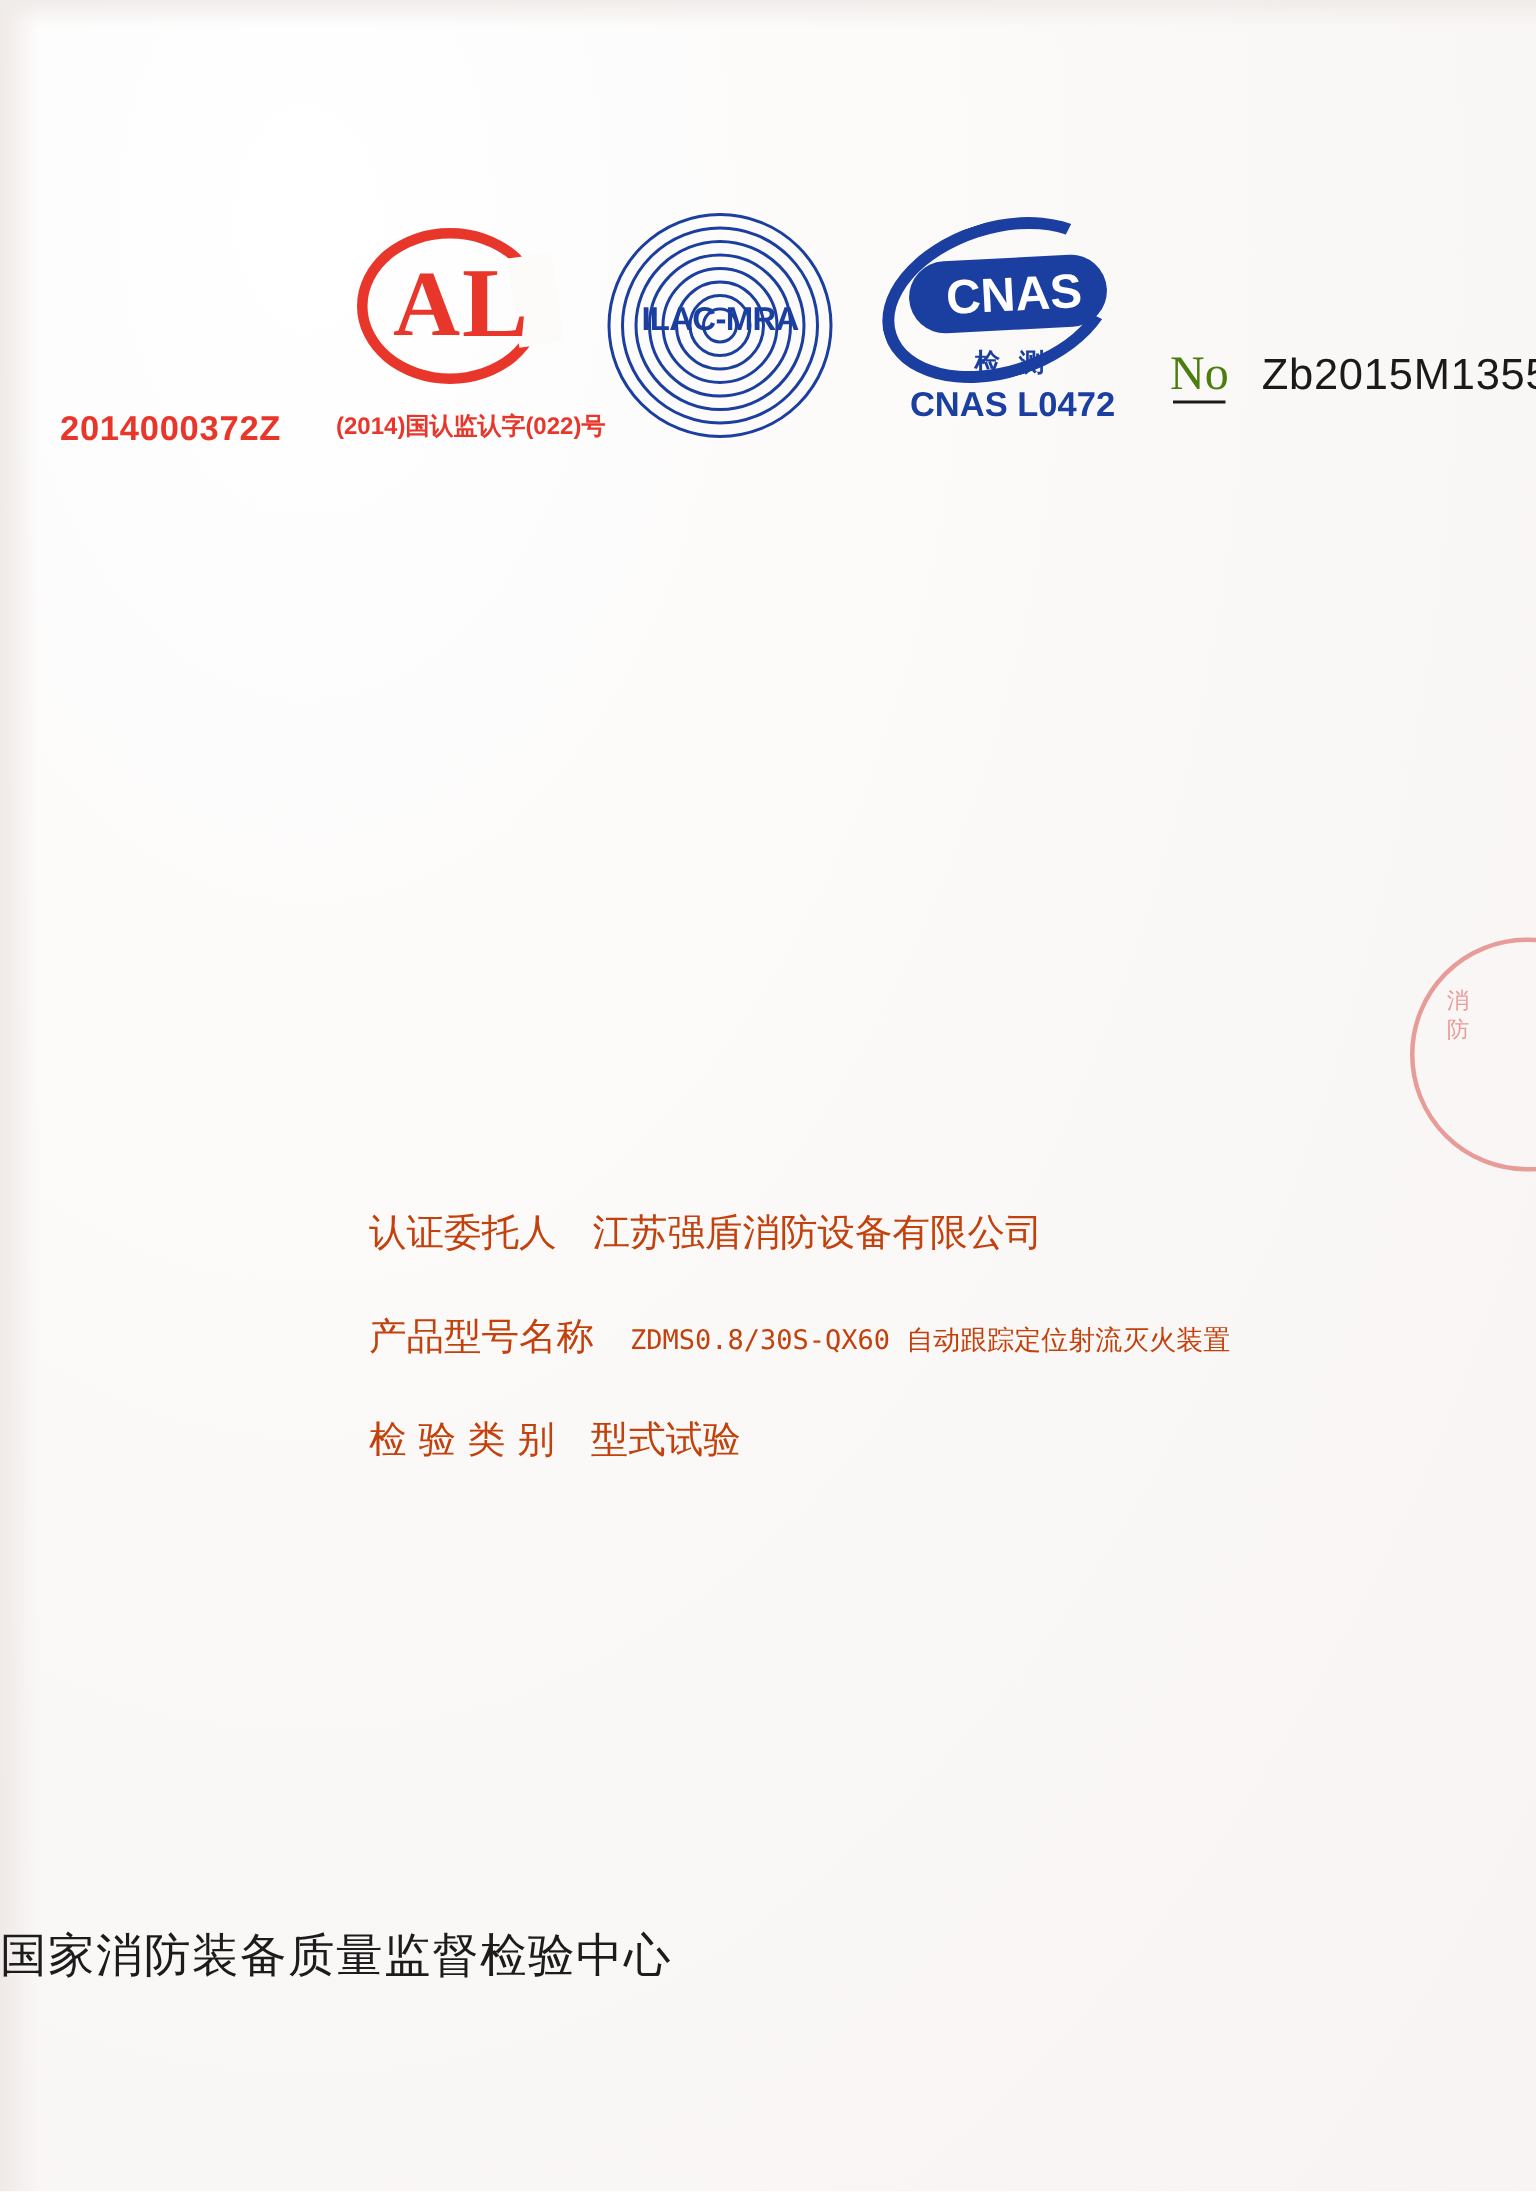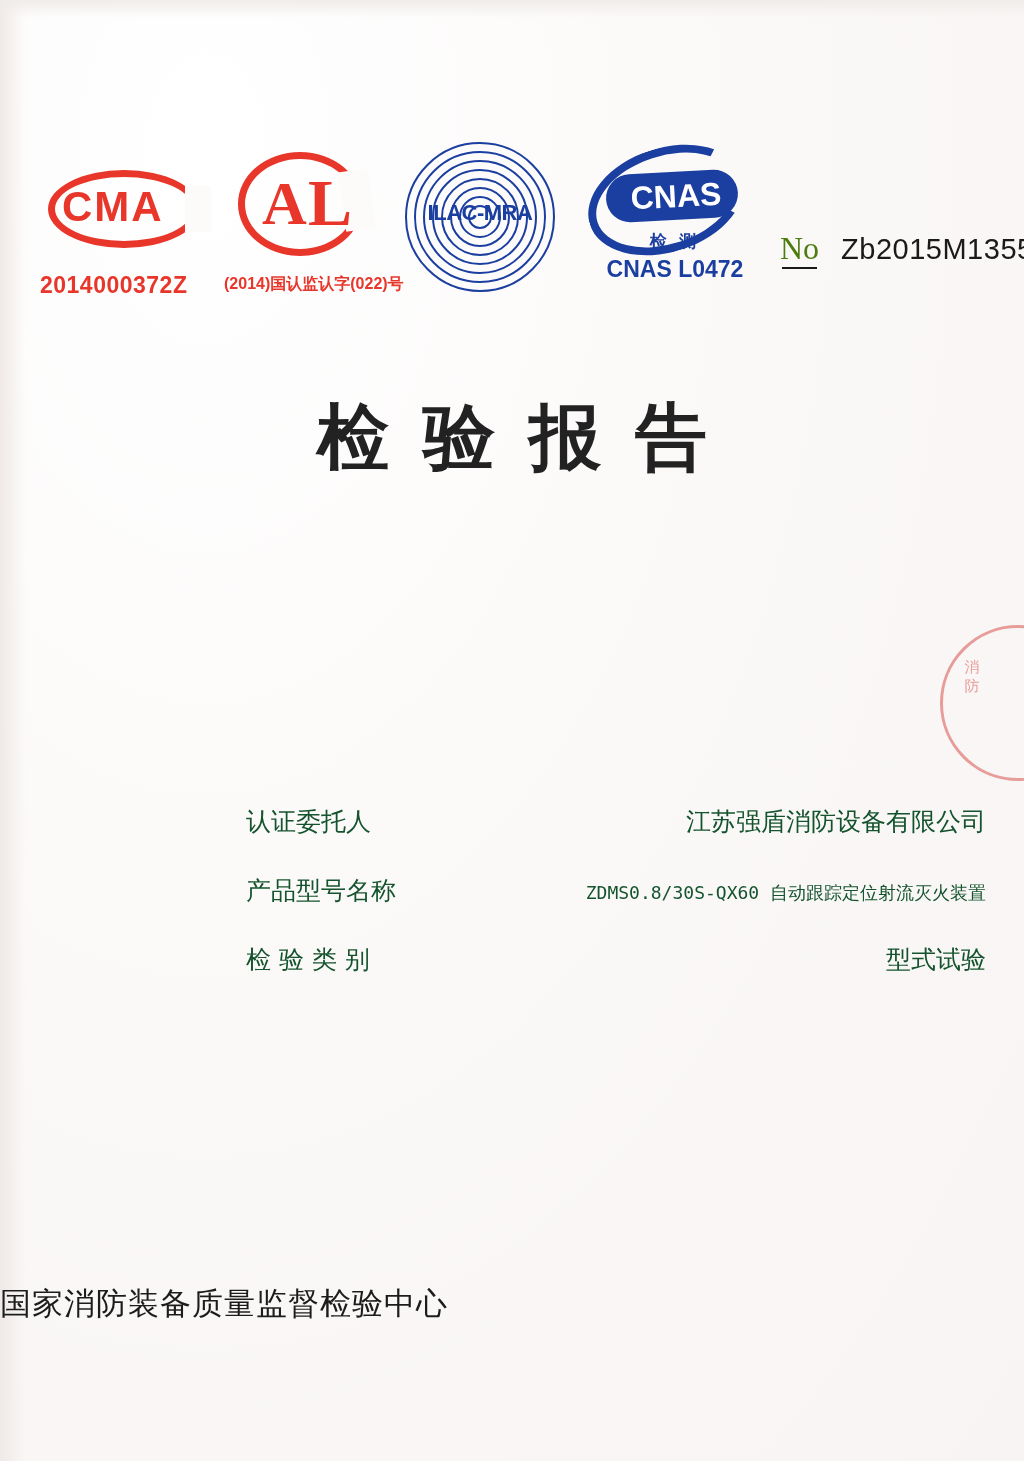--- a/index.html
+++ b/index.html
@@ -300,30 +300,29 @@
     position: absolute;
     left: 246px;
     top: 805px;
     width: 740px;
   }
   .field-row {
     display: flex;
     align-items: baseline;
     margin-bottom: 36px;
     font-size: 25px;
-    color: #14532d;
-    justify-content: space-between;
+    color: #c2410c;
   }
   .field-label {
     font-family: "DejaVu Sans", sans-serif;
     white-space: nowrap;
   }
   .field-value {
     font-family: "DejaVu Sans", sans-serif;
-    margin-left: 8px;
+    margin-left: 24px;
     white-space: nowrap;
   }
   .field-value.mono-ish {
     font-family: "DejaVu Sans Mono", monospace;
     font-size: 18px;
   }
 
   
   .footer-org {
     position: absolute;
@@ -363,25 +362,20 @@
 </head>
 <body>
 
 <div class="page">
   <div class="paper-tint"></div>
   <div class="paper-edge-left"></div>
   <div class="paper-edge-top"></div>
 
   <div class="logo-band">
 
-    <div class="cma">
-      <div class="oval"></div>
-      <div class="oval-gap"></div>
-      <div class="letters">CMA</div>
-    </div>
     <div class="cma-number">2014000372Z</div>
 
     <div class="cal">
       <div class="ring"></div>
       <div class="ring-gap"></div>
       <div class="a">A</div>
       <div class="l">L</div>
     </div>
     <div class="cal-number">(2014)国认监认字(022)号</div>
 
@@ -406,21 +400,20 @@
       <div class="cn-sub">检 测</div>
       <div class="cnas-code">CNAS L0472</div>
     </div>
 
     <div class="serial">
       <span class="no">No</span>
       <span class="code">Zb2015M1355</span>
     </div>
   </div>
 
-  <div class="doc-title">检验报告</div>
 
   <div class="fields">
     <div class="field-row">
       <span class="field-label">认证委托人</span>
       <span class="field-value">江苏强盾消防设备有限公司</span>
     </div>
     <div class="field-row">
       <span class="field-label">产品型号名称</span>
       <span class="field-value mono-ish">ZDMS0.8/30S-QX60 自动跟踪定位射流灭火装置</span>
     </div>

